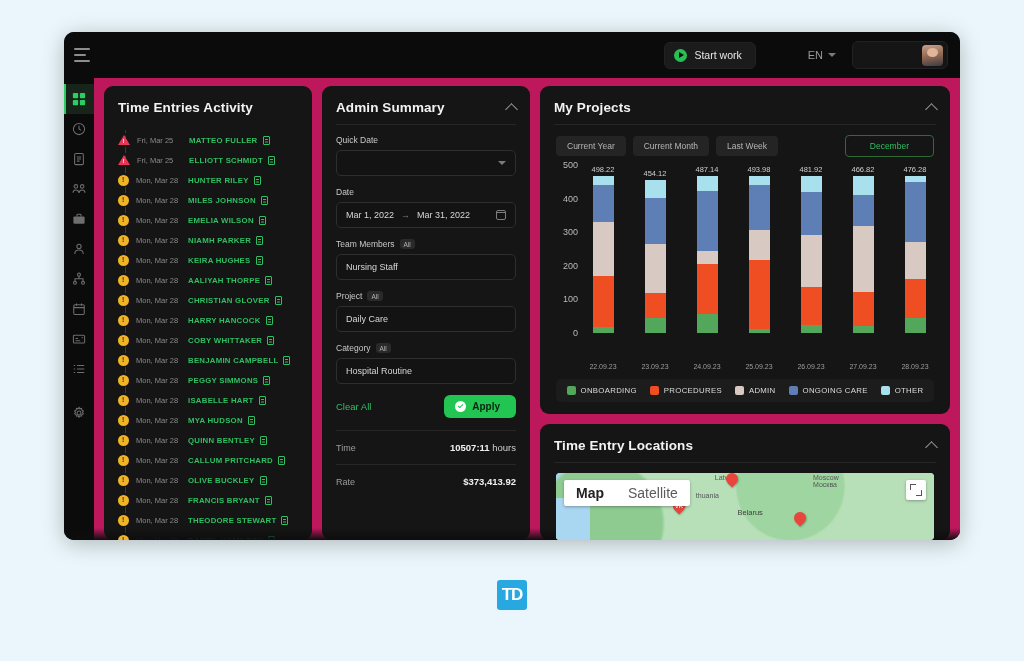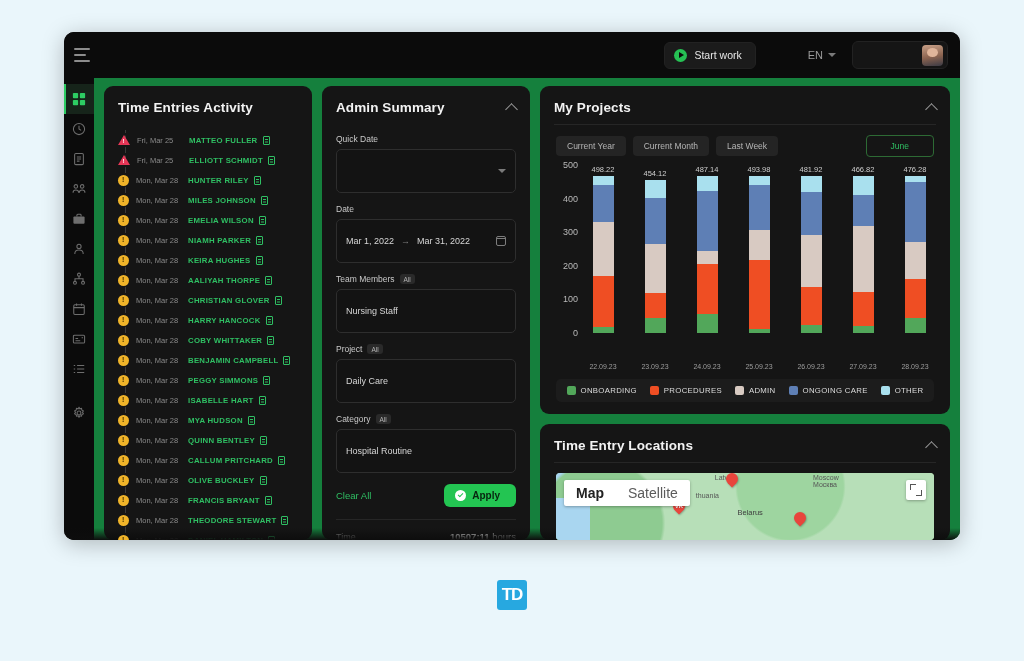--- a/index.html
+++ b/index.html
@@ -60,21 +60,21 @@
   }
   .rail-item {
     width: 30px; height: 30px; display:flex; align-items:center; justify-content:center;
     cursor: pointer; position: relative; color: #6e6e6e;
   }
   .rail-item.active { background: #16241a; color: #2dcd63; }
   .rail-item.active::before { content:''; position:absolute; left:0; top:0; bottom:0; width:2px; background:#2dcd63; }
   .rail-spacer { flex: 1; }
   .rail svg { width: 14px; height: 14px; display:block; }
   
-  .content { flex: 1; display: flex; gap: 10px; padding: 8px 10px 0 10px; min-width: 0; background:#15803d; }
+  .content { flex: 1; display: flex; gap: 10px; padding: 8px 10px 0 10px; min-width: 0; background:#be185d; }
   .card {
     background: #151515; border-radius: 9px; overflow: hidden;
   }
   .col-activity { width: 208px; flex: 0 0 208px; display:flex; flex-direction:column; }
   .col-admin { width: 208px; flex: 0 0 208px; display:flex; flex-direction:column; }
   .col-right { flex: 1; min-width: 0; display: flex; flex-direction: column; gap: 10px; }
   .card-title { font-size: 13.5px; font-weight: 700; color: #f2f2f2; letter-spacing: .1px; }
   .card-head { display: flex; align-items: center; justify-content: space-between; padding: 14px 14px 9px 14px; }
   .chev-up { width: 9px; height: 9px; border-left: 1.4px solid #9a9a9a; border-top: 1.4px solid #9a9a9a; transform: rotate(45deg); margin-top: 3px; cursor: pointer; }
   .divider { height: 1px; background: #262626; margin: 0 14px; }
@@ -89,21 +89,21 @@
   .badge.info::after { content:'!'; position:absolute; left:4px; top:0.5px; font-size:7px; color:#3b2a00; font-weight:700; line-height:10px;}
   .act-date { color: #8a8a8a; font-size: 7.5px; width: 52px; margin-left: 7px; white-space: nowrap; }
   .act-name { color: #2fbf63; font-size: 7.8px; font-weight: 700; letter-spacing: .25px; white-space: nowrap; }
   .doc-ic { width: 7px; height: 9px; border: 1.1px solid #2fbf63; border-radius: 1px; margin-left: 5px; position: relative; flex:0 0 7px;}
   .doc-ic::after { content:''; position:absolute; left:1px; top:2px; right:1px; height:1px; background:#2fbf63; box-shadow: 0 2.5px 0 #2fbf63; }
   
   .admin-body { padding: 10px 14px 0 14px; }
   .field-label { color: #c9c9c9; font-size: 8.5px; margin-bottom: 5px; display:flex; align-items:center; gap:5px; }
   .pill-all { background:#2a2a2a; color:#b5b5b5; font-size:6.5px; padding:1.5px 4px; border-radius:3px; }
   .input {
-    height: 44px; background: #131313; border: 1px solid #2e2e2e; border-radius: 5px;
+    height: 26px; background: #131313; border: 1px solid #2e2e2e; border-radius: 5px;
     display: flex; align-items: center; padding: 0 9px; color: #d6d6d6; font-size: 9px;
     margin-bottom: 11px; cursor: text;
   }
   .input.sel { justify-content: space-between; cursor: pointer; }
   .date-range { justify-content: flex-start; gap: 7px; }
   .arrow-r { color: #7d7d7d; font-size: 9px; }
   .cal-ic { margin-left: auto; width: 10px; height: 10px; border: 1.2px solid #7d7d7d; border-radius: 2px; position: relative; }
   .cal-ic::before { content:''; position:absolute; left:-1.2px; right:-1.2px; top:1px; height:1.4px; background:#7d7d7d; }
   .actions { display: flex; align-items: center; justify-content: space-between; margin: 6px 0 12px 0; }
   .clear-all { color: #2fbf63; font-size: 9.5px; cursor: pointer; }
@@ -492,21 +492,21 @@
         <div class="card proj-card">
           <div class="card-head">
             <div class="card-title">My Projects</div>
             <div class="chev-up"></div>
           </div>
           <div class="divider"></div>
           <div class="chart-filters" id="chart-filters">
               <div class="fbtn">Current Year</div>
               <div class="fbtn">Current Month</div>
               <div class="fbtn">Last Week</div>
-              <div class="fbtn month">June</div>
+              <div class="fbtn month">December</div>
             </div>
           <div class="chart-wrap">
             <div class="y-axis" id="y-axis">
                 <div class="y-tick" style="top: 168px;">0</div>
                 <div class="y-tick" style="top: 134.4px;">100</div>
                 <div class="y-tick" style="top: 100.8px;">200</div>
                 <div class="y-tick" style="top: 67.2px;">300</div>
                 <div class="y-tick" style="top: 33.6px;">400</div>
                 <div class="y-tick" style="top: 0px;">500</div>
               </div>

